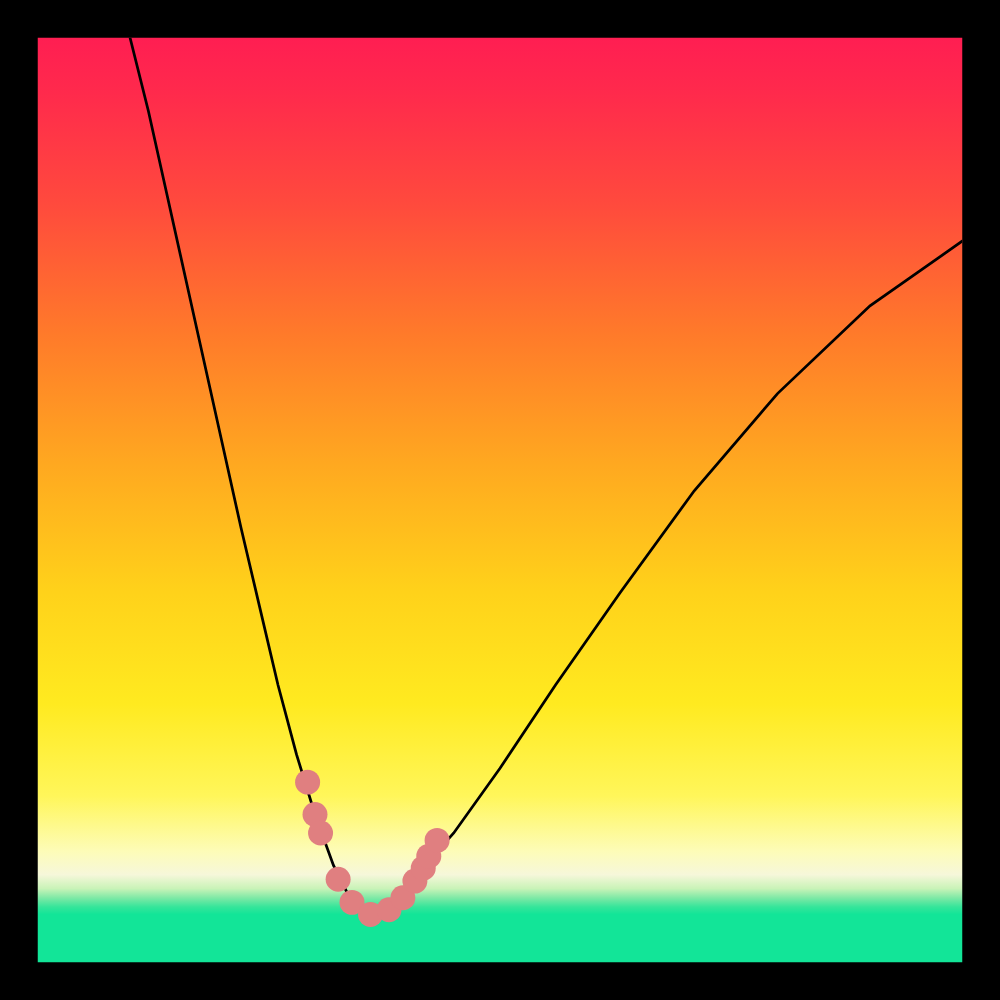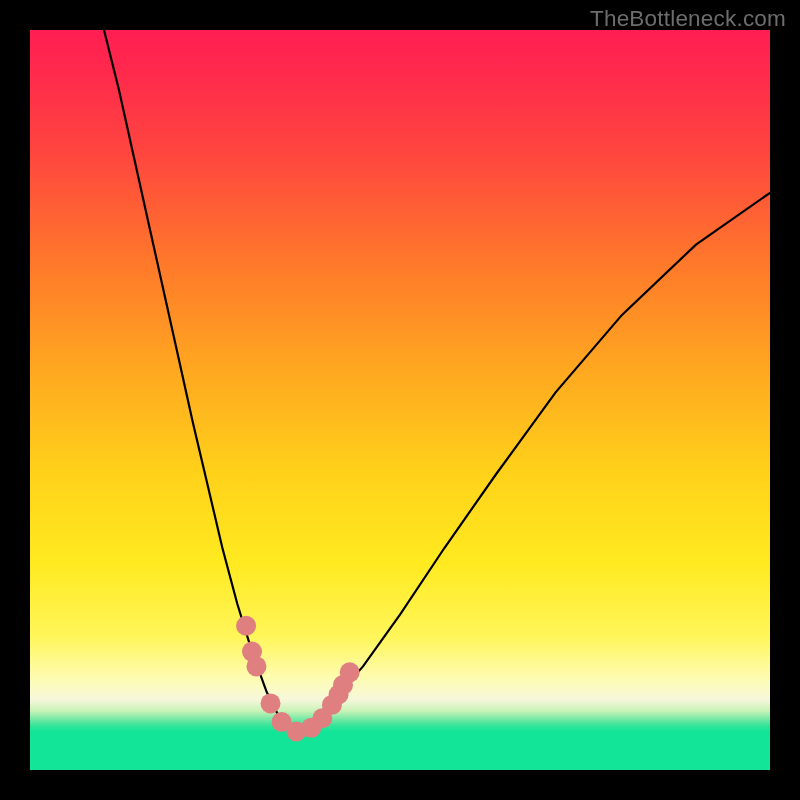--- a/index.html
+++ b/index.html
@@ -61,21 +61,20 @@
     font-size: 22.5px;
     font-weight: 500;
     letter-spacing: 0.2px;
     user-select: none;
   }
 </style>
 </head>
 <body>
 
 <div class="frame">
-  <div class="watermark">TheBottleneck.com</div>
   <div class="plot">
     <div class="gradient"></div>
     <svg class="curve" viewBox="0 0 740 740" preserveAspectRatio="none">
       <g>
         <path id="path-left" fill="none" stroke="#000" stroke-width="2.2" stroke-linecap="round" d="M74.00 0.00 L88.80 59.20 L103.60 125.80 L118.40 192.40 L133.20 259.00 L148.00 325.60 L162.80 392.20 L177.60 455.10 L192.40 518.00 L207.20 573.50 L222.00 621.60 L236.80 662.30 L251.60 691.90 L262.70 703.00"></path>
       </g>
       <g>
         <path id="path-right" fill="none" stroke="#000" stroke-width="2.2" stroke-linecap="round" d="M262.70 703.00 L281.20 691.90 L303.40 669.70 L333.00 636.40 L370.00 584.60 L414.40 518.00 L466.20 444.00 L525.40 362.60 L592.00 284.90 L666.00 214.60 L740.00 162.80"></path>
       </g>
       <g id="markers">

